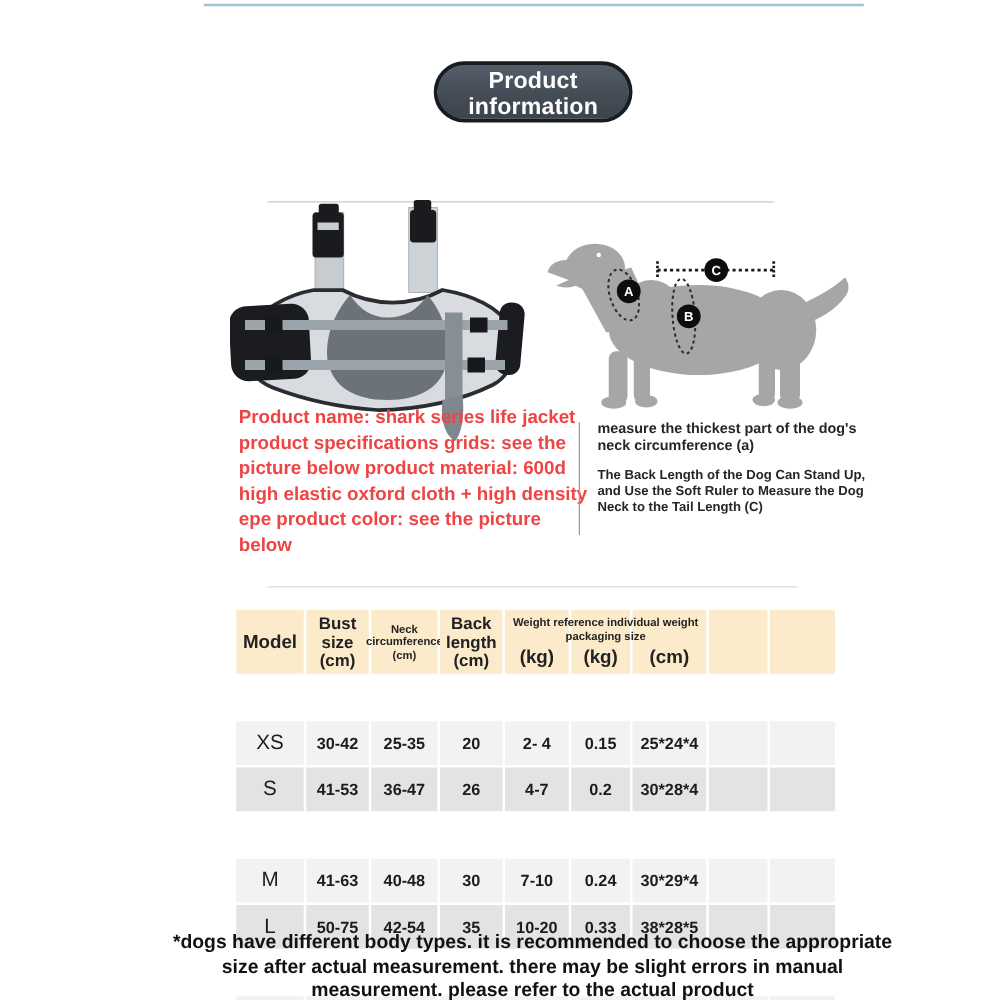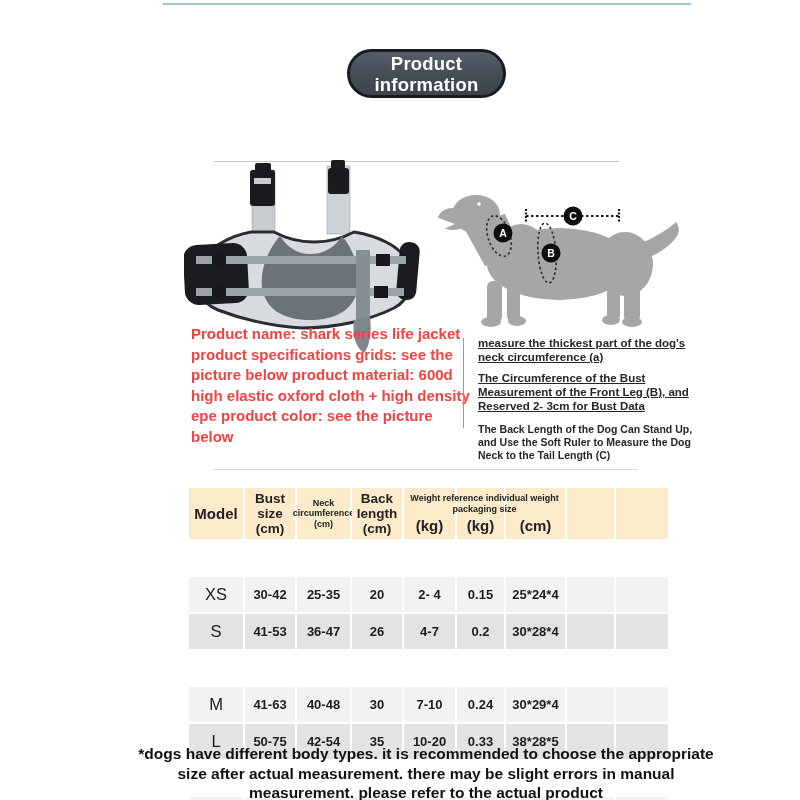--- a/index.html
+++ b/index.html
@@ -23,21 +23,21 @@
 
   .jacket-img { position:absolute; left:158px; top:156px; width:265px; height:197px; }
   .dog-img { position:absolute; left:403px; top:186px; width:260px; height:145px; }
 
   .description { position:absolute; left:165px; top:324px; width:284px;
                  font-size:15px; font-weight:bold; line-height:20.5px; color:#ef4444; }
 
   .v-divider { position:absolute; left:437px; top:338px; width:1px; height:90px; background:#999999; }
 
   .notes { position:absolute; left:452px; top:336px; width:216px; color:#262626; }
-  .note-a, .note-b { font-size:11.5px; font-weight:bold; line-height:14px;text-decoration:underline; }
+  .note-a, .note-b { font-size:11.5px; font-weight:bold; line-height:14px; }
   .note-b { margin-top:7px; }
   .note-c { font-size:10.5px; font-weight:bold; line-height:13px; margin-top:10px; }
 
   .size-table { position:absolute; left:163px; top:488px; display:grid;
                 grid-template-columns:54px 50px 53px 50px 51px 47px 59px 47px 52px;
                 gap:2px; background:#ffffff; }
   .th { height:51px; background:#fcebcb; display:flex; flex-direction:column;
         align-items:center; justify-content:center; text-align:right; color:#222; position:relative; }
   .th.model-h { font-size:15px; font-weight:bold; }
   .th .h-line { font-size:13.5px; font-weight:bold; line-height:15px; }
@@ -137,21 +137,20 @@
     <circle cx="144" cy="30" r="9.5" fill="#0d0d0d"></circle>
     <text x="144" y="33.8" text-anchor="middle" font-size="10.5" font-weight="bold" fill="#ffffff">C</text>
   </svg>
 
   <div class="description">Product name: shark series life jacket product specifications grids: see the picture below product material: 600d high elastic oxford cloth + high density epe product color: see the picture below</div>
 
   <div class="v-divider"></div>
 
   <div class="notes">
     <div class="note-a">measure the thickest part of the dog's neck circumference (a)</div>
-    <div class="note-b">The Circumference of the Bust Measurement of the Front Leg (B), and Reserved 2- 3cm for Bust Data</div>
     <div class="note-c">The Back Length of the Dog Can Stand Up, and Use the Soft Ruler to Measure the Dog Neck to the Tail Length (C)</div>
   </div>
 
   <div class="pretable-rule"></div>
 
   <div class="size-table">
     <div class="group-label">Weight reference individual weight packaging size</div>
 
     <div class="th model-h">Model</div>
     <div class="th">

